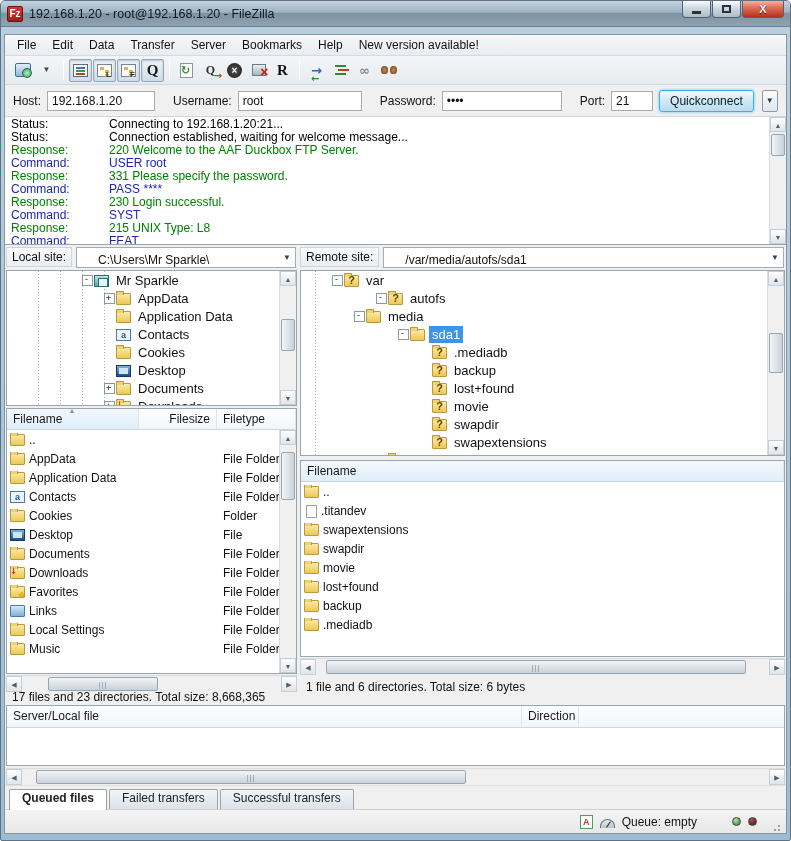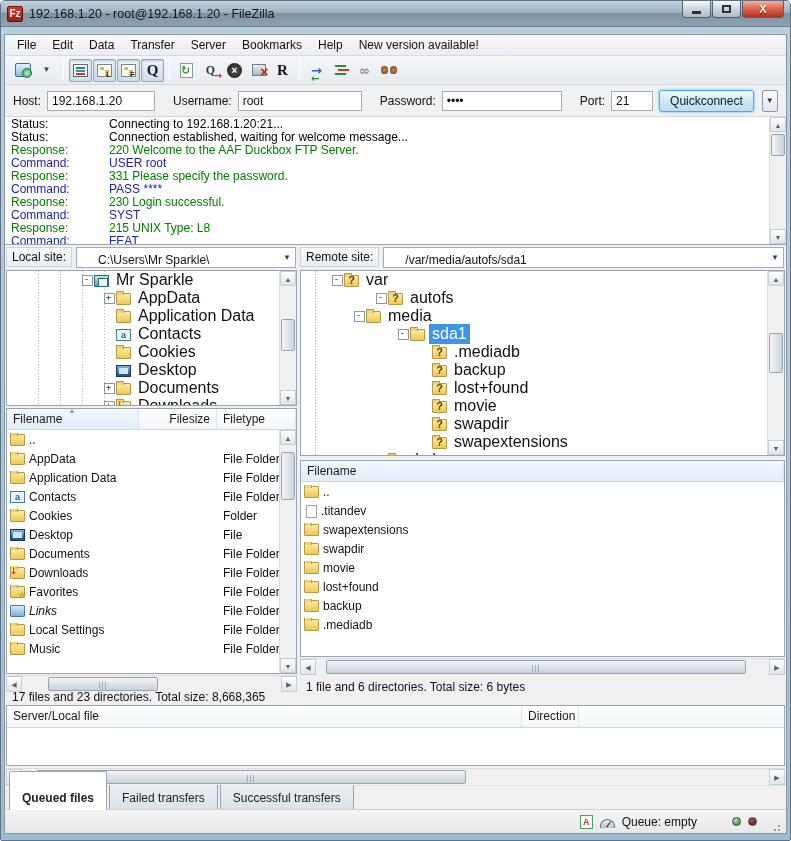--- a/index.html
+++ b/index.html
@@ -108,21 +108,21 @@
     padding:2px 5px;white-space:nowrap;}
   .combo{flex:1;height:21px;border:1px solid #a5acb2;background:#fff;display:flex;align-items:flex-end;margin-right:1px;padding-left:16px;}
   .combo .path{flex:1;font-size:12px;padding:0 5px;color:#111;white-space:nowrap;overflow:hidden;}
   .combo .arrow{width:16px;height:100%;font-size:8px;color:#39444e;display:flex;align-items:center;justify-content:center;}
   .treepane{flex:none;background:#fff;border:1px solid #98a6b2;display:flex;overflow:hidden;position:relative;}
   .treepane.local{height:136px;}
   .treepane.remote{height:186px;}
   .treerows{flex:1;overflow:hidden;position:relative;}
   .guides{position:absolute;top:0;bottom:0;width:1px;
     background:repeating-linear-gradient(180deg,#a8b6c2 0 1px,transparent 1px 3px);}
-  .trow{display:flex;align-items:center;height:18px;font-size:16px;color:#111;position:relative;white-space:nowrap;}
+  .trow{display:flex;align-items:center;height:18px;font-size:13px;color:#111;position:relative;white-space:nowrap;}
   .exp{width:13px;flex:none;position:relative;}
   .exp.box::before{content:"";position:absolute;left:1px;top:-5px;width:9px;height:9px;background:#fff;border:1px solid #8899a6;}
   .exp.box::after{position:absolute;left:1px;top:-5px;width:9px;height:9px;text-align:center;
     font:9px/9px "DejaVu Sans Mono",monospace;color:#333;}
   .exp.minus::after{content:"-";}
   .exp.plus::after{content:"+";}
   .tlabel{padding:1px 3px;}
   .tlabel.sel{background:#3d95e8;color:#fff;}
   
   .fic{width:15px;height:12px;flex:none;position:relative;margin-right:4px;margin-top:1px;}
@@ -158,21 +158,21 @@
   .collapse-arrow{position:absolute;top:-5px;left:50%;font-size:8px;color:#9aa8b4;}
   .statusline{height:24px;flex:none;display:flex;align-items:center;font-size:12px;color:#111;
     padding:0 6px;background:#f0f0f0;}
   
   .queuepane{flex:1;display:flex;flex-direction:column;background:#f0f0f0;padding:2px 1px 0;}
   .queuebox{flex:1;background:#fff;border:1px solid #98a6b2;display:flex;flex-direction:column;overflow:hidden;}
   .qheader{height:22px;flex:none;display:flex;background:linear-gradient(#feffff,#f1f5f9);border-bottom:1px solid #ccd6df;}
   .qbody{flex:1;background:#fff;}
   .tabsbar{height:24px;flex:none;display:flex;align-items:flex-end;background:#f0f0f0;padding:2px 4px 0;gap:2px;
     border-top:1px solid #e0e0e0;}
-  .tab{font-size:12px;color:#222;padding:19px 12px 4px;border:1px solid #98a4ae;border-bottom:none;
+  .tab{font-size:12px;color:#222;padding:1px 12px 4px;border:1px solid #98a4ae;border-bottom:none;
     border-radius:2px 2px 0 0;background:linear-gradient(#f2f5f7,#dbe2e8);}
   .tab.active{background:#fff;font-weight:bold;position:relative;top:1px;padding-bottom:5px;}
   
   .statusbar{height:24px;flex:none;display:flex;align-items:center;background:linear-gradient(#f4f4f4,#e8e8e8);
     border-top:1px solid #d0d0d0;padding:0 6px;font-size:12px;color:#111;}
   .sb-right{margin-left:auto;display:flex;align-items:center;gap:7px;}
   .i-dtype{width:13px;height:14px;background:#fff;border:1px solid #4f9e5c;position:relative;}
   .i-dtype::after{content:"A";position:absolute;left:0;right:0;top:0;text-align:center;
     font:bold 9px/13px "Liberation Sans",sans-serif;color:#c23a2e;}
   .i-speed{width:15px;height:9px;border:1px solid #6a737b;border-radius:8px 8px 0 0;border-bottom:none;
@@ -478,21 +478,21 @@
                 </div>
                 <div class="lrow">
                   <div class="cell-name" style="width: 132px; flex: 0 0 auto;">
                     <span class="fic ic-folder ic-fav"></span>
                     <span>Favorites</span>
                   </div>
                   <div class="cell-size" style="width: 78px; flex: 0 0 auto;"></div>
                   <div class="cell-type">File Folder</div>
                 </div>
                 <div class="lrow">
-                  <div class="cell-name" style="width: 132px; flex: 0 0 auto; font-style: italic;">
+                  <div class="cell-name" style="width: 132px; flex: 0 0 auto;">
                     <span class="fic ic-links"></span>
                     <span>Links</span>
                   </div>
                   <div class="cell-size" style="width: 78px; flex: 0 0 auto;"></div>
                   <div class="cell-type">File Folder</div>
                 </div>
                 <div class="lrow">
                   <div class="cell-name" style="width: 132px; flex: 0 0 auto;">
                     <span class="fic ic-folder"></span>
                     <span>Local Settings</span>

